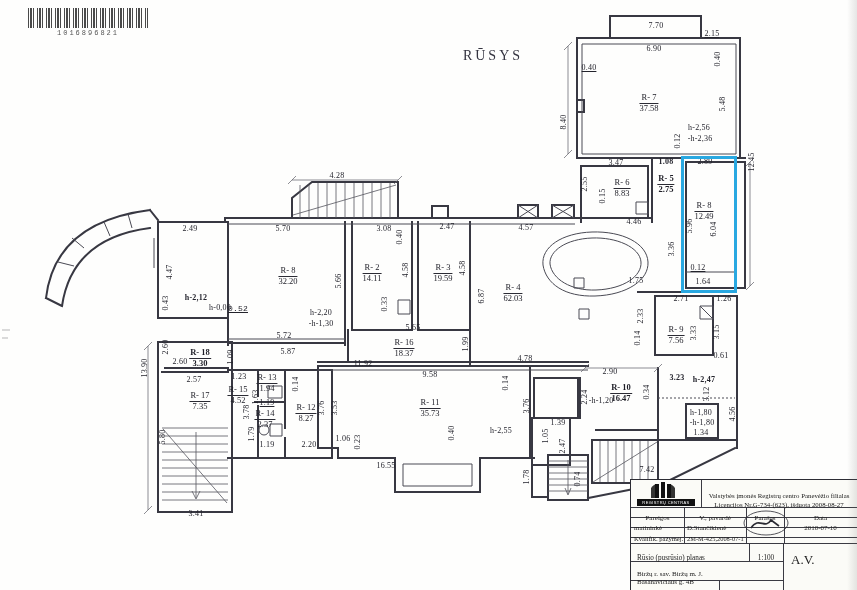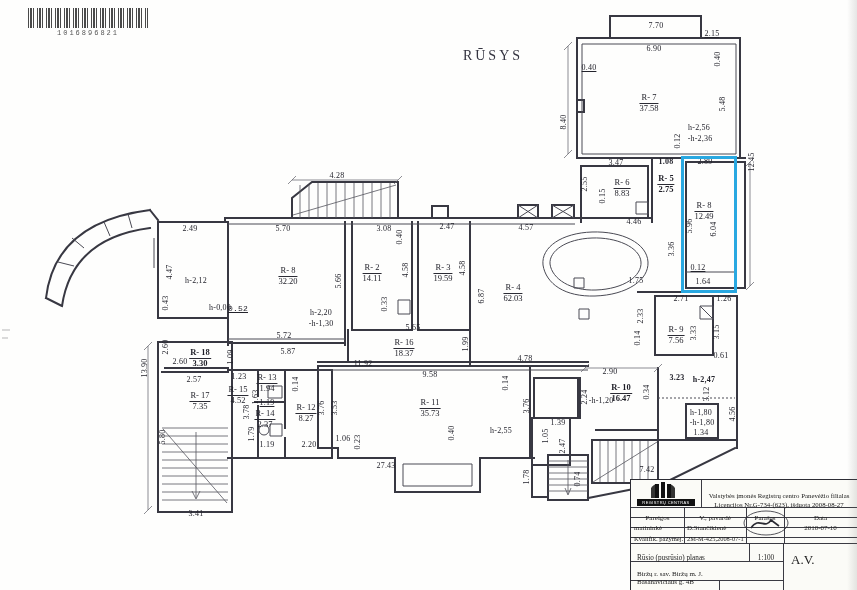--- a/index.html
+++ b/index.html
@@ -225,21 +225,21 @@
       <div class="dim" style="left: 636px; top: 281px;">1.75</div>
       <div class="dim" style="left: 337px; top: 176px;">4.28</div>
       <div class="dim" style="left: 526px; top: 228px;">4.57</div>
       <div class="dim" style="left: 190px; top: 229px;">2.49</div>
       <div class="dim" style="left: 283px; top: 229px;">5.70</div>
       <div class="dim" style="left: 384px; top: 229px;">3.08</div>
       <div class="dim v" style="left: 400px; top: 237px;">0.40</div>
       <div class="dim" style="left: 447px; top: 227px;">2.47</div>
       <div class="dim v" style="left: 170px; top: 272px;">4.47</div>
       <div class="dim v" style="left: 166px; top: 303px;">0.43</div>
-      <div class="dim" style="left: 196px; top: 281px;">h-2,12</div>
+      <div class="dim" style="left: 196px; top: 298px; font-weight: bold;">h-2,12</div>
       <div class="dim" style="left: 196px; top: 308px; margin-left: 24px;">h-0,00</div>
       <div class="dim v" style="left: 339px; top: 281px;">5.66</div>
       <div class="dim v" style="left: 406px; top: 270px;">4.58</div>
       <div class="dim v" style="left: 385px; top: 304px;">0.33</div>
       <div class="dim v" style="left: 463px; top: 268px;">4.58</div>
       <div class="dim v" style="left: 482px; top: 296px;">6.87</div>
       <div class="dim" style="left: 321px; top: 313px;">h-2,20</div>
       <div class="dim" style="left: 321px; top: 324px;">-h-1,30</div>
       <div class="dim u" style="left: 238px; top: 309px; font-family: Liberation Mono, monospace;">0.52</div>
       <div class="dim" style="left: 284px; top: 336px;">5.72</div>
@@ -272,21 +272,21 @@
       <div class="dim v" style="left: 322px; top: 408px;">3.76</div>
       <div class="dim" style="left: 309px; top: 445px;">2.20</div>
       <div class="dim v" style="left: 335px; top: 408px;">3.53</div>
       <div class="dim" style="left: 430px; top: 375px;">9.58</div>
       <div class="dim v" style="left: 506px; top: 383px;">0.14</div>
       <div class="dim v" style="left: 527px; top: 406px;">3.76</div>
       <div class="dim" style="left: 343px; top: 439px;">1.06</div>
       <div class="dim v" style="left: 358px; top: 442px;">0.23</div>
       <div class="dim v" style="left: 452px; top: 433px;">0.40</div>
       <div class="dim" style="left: 501px; top: 431px;">h-2,55</div>
-      <div class="dim" style="left: 386px; top: 466px;">27.43</div>
+      <div class="dim" style="left: 386px; top: 466px;">16.55</div>
       <div class="dim" style="left: 558px; top: 401px; margin-left: 43px;">-h-1,20</div>
       <div class="dim" style="left: 558px; top: 423px;">1.39</div>
       <div class="dim v" style="left: 546px; top: 436px;">1.05</div>
       <div class="dim v" style="left: 563px; top: 446px;">2.47</div>
       <div class="dim v" style="left: 585px; top: 397px;">2.24</div>
       <div class="dim v" style="left: 527px; top: 477px;">1.78</div>
       <div class="dim v" style="left: 578px; top: 479px;">0.74</div>
       <div class="dim" style="left: 647px; top: 470px;">7.42</div>
       <div class="dim" style="left: 610px; top: 372px;">2.90</div>
       <div class="dim v" style="left: 647px; top: 392px;">0.34</div>

